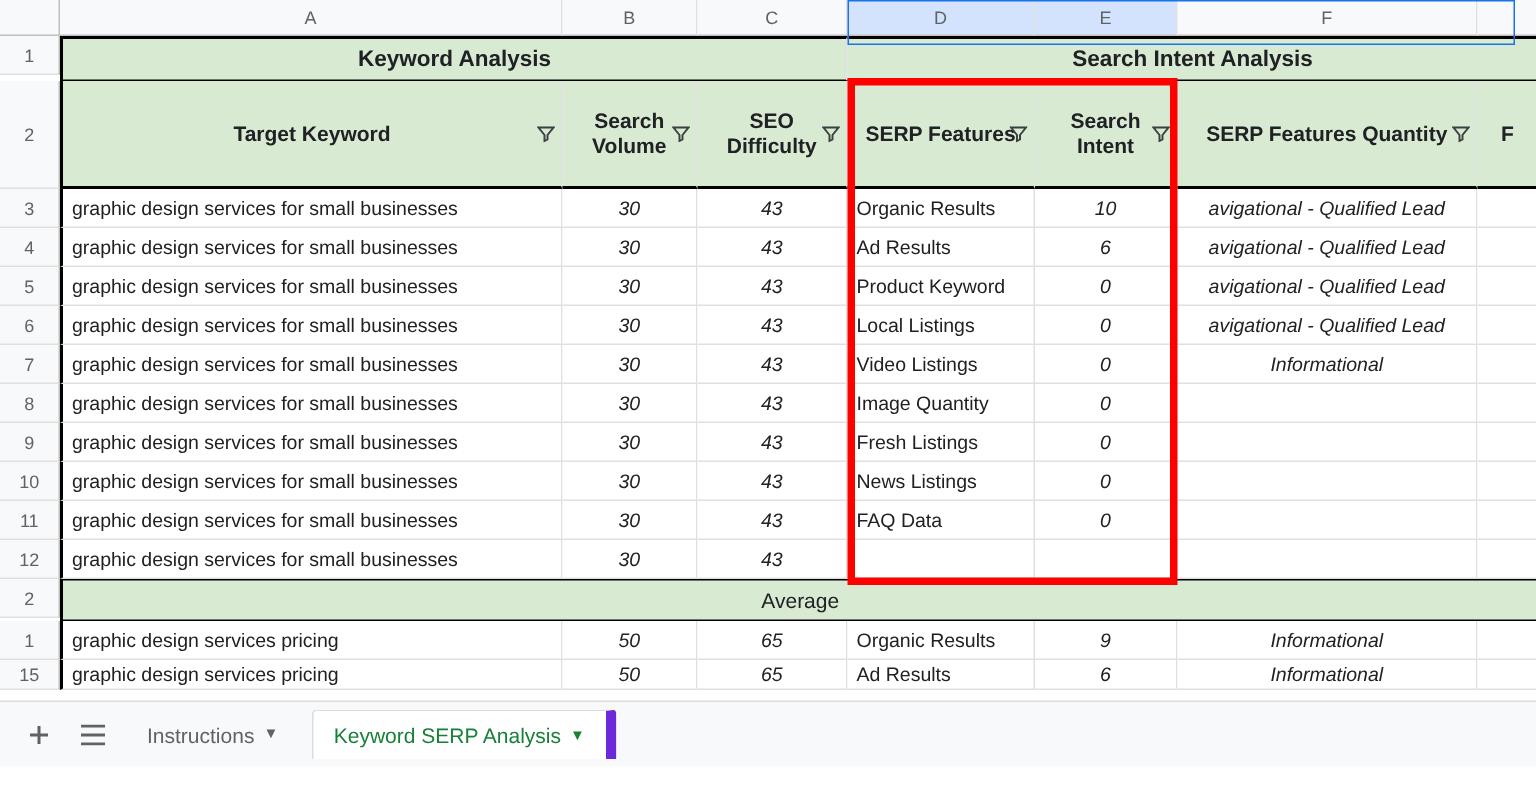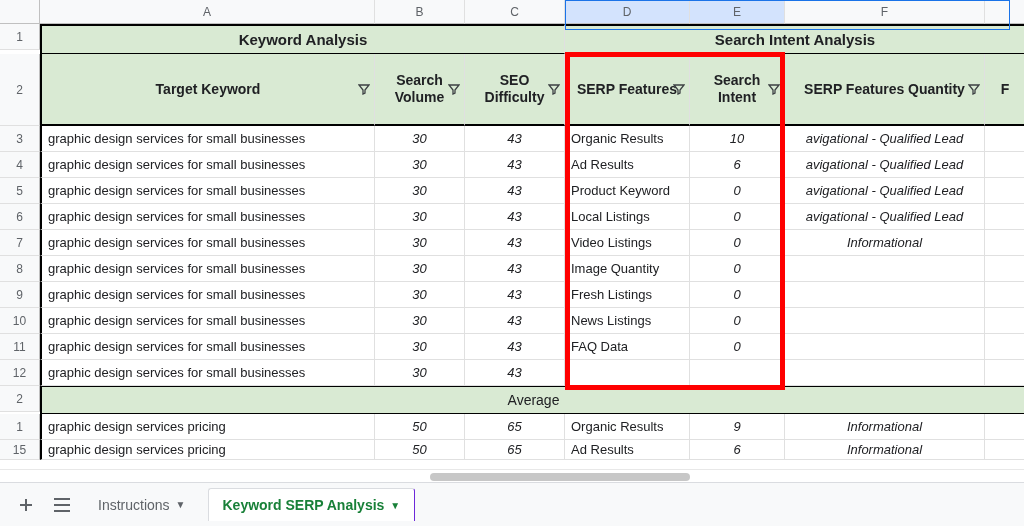--- a/index.html
+++ b/index.html
@@ -95,21 +95,21 @@
     position: absolute;
   }
   .highlight-box {
     position: absolute;
     border: 5px solid #ff0000;
     pointer-events: none;
     z-index: 50;
   }
   .tab-bar {
     position: absolute;
-    bottom: 1px; left: 0; right: 0;
+    bottom: 16px; left: 0; right: 0;
     height: 44px;
     background: #f8f9fa;
     border-top: 1px solid #dadce0;
     display: flex;
     align-items: center;
     padding: 0 12px;
     gap: 8px;
   }
   .tab-btn {
     display: flex;
@@ -125,25 +125,25 @@
     color: #5f6368;
     cursor: pointer;
     display: flex;
     align-items: center;
     gap: 6px;
     font-size: 14px;
   }
   .tab.active {
     background: #fff;
     color: #188038;
-    font-weight: 700;
+    font-weight: 400;
     border-radius: 3px 3px 0 0;
     border-top: 1px solid #dadce0;
     border-left: 1px solid #dadce0;
-    border-right: 1px solid #6d28d9;
+    border-right: 7px solid #6d28d9;
     justify-content: center;
   }
   .caret { font-size: 10px; }
   .border-left-thick { border-left: 2px solid #000; }
   .scroll-shadow {
     position: absolute;
     left: 0; right: 0;
     height: 14px;
     background: #fff;
     bottom: 44px;

